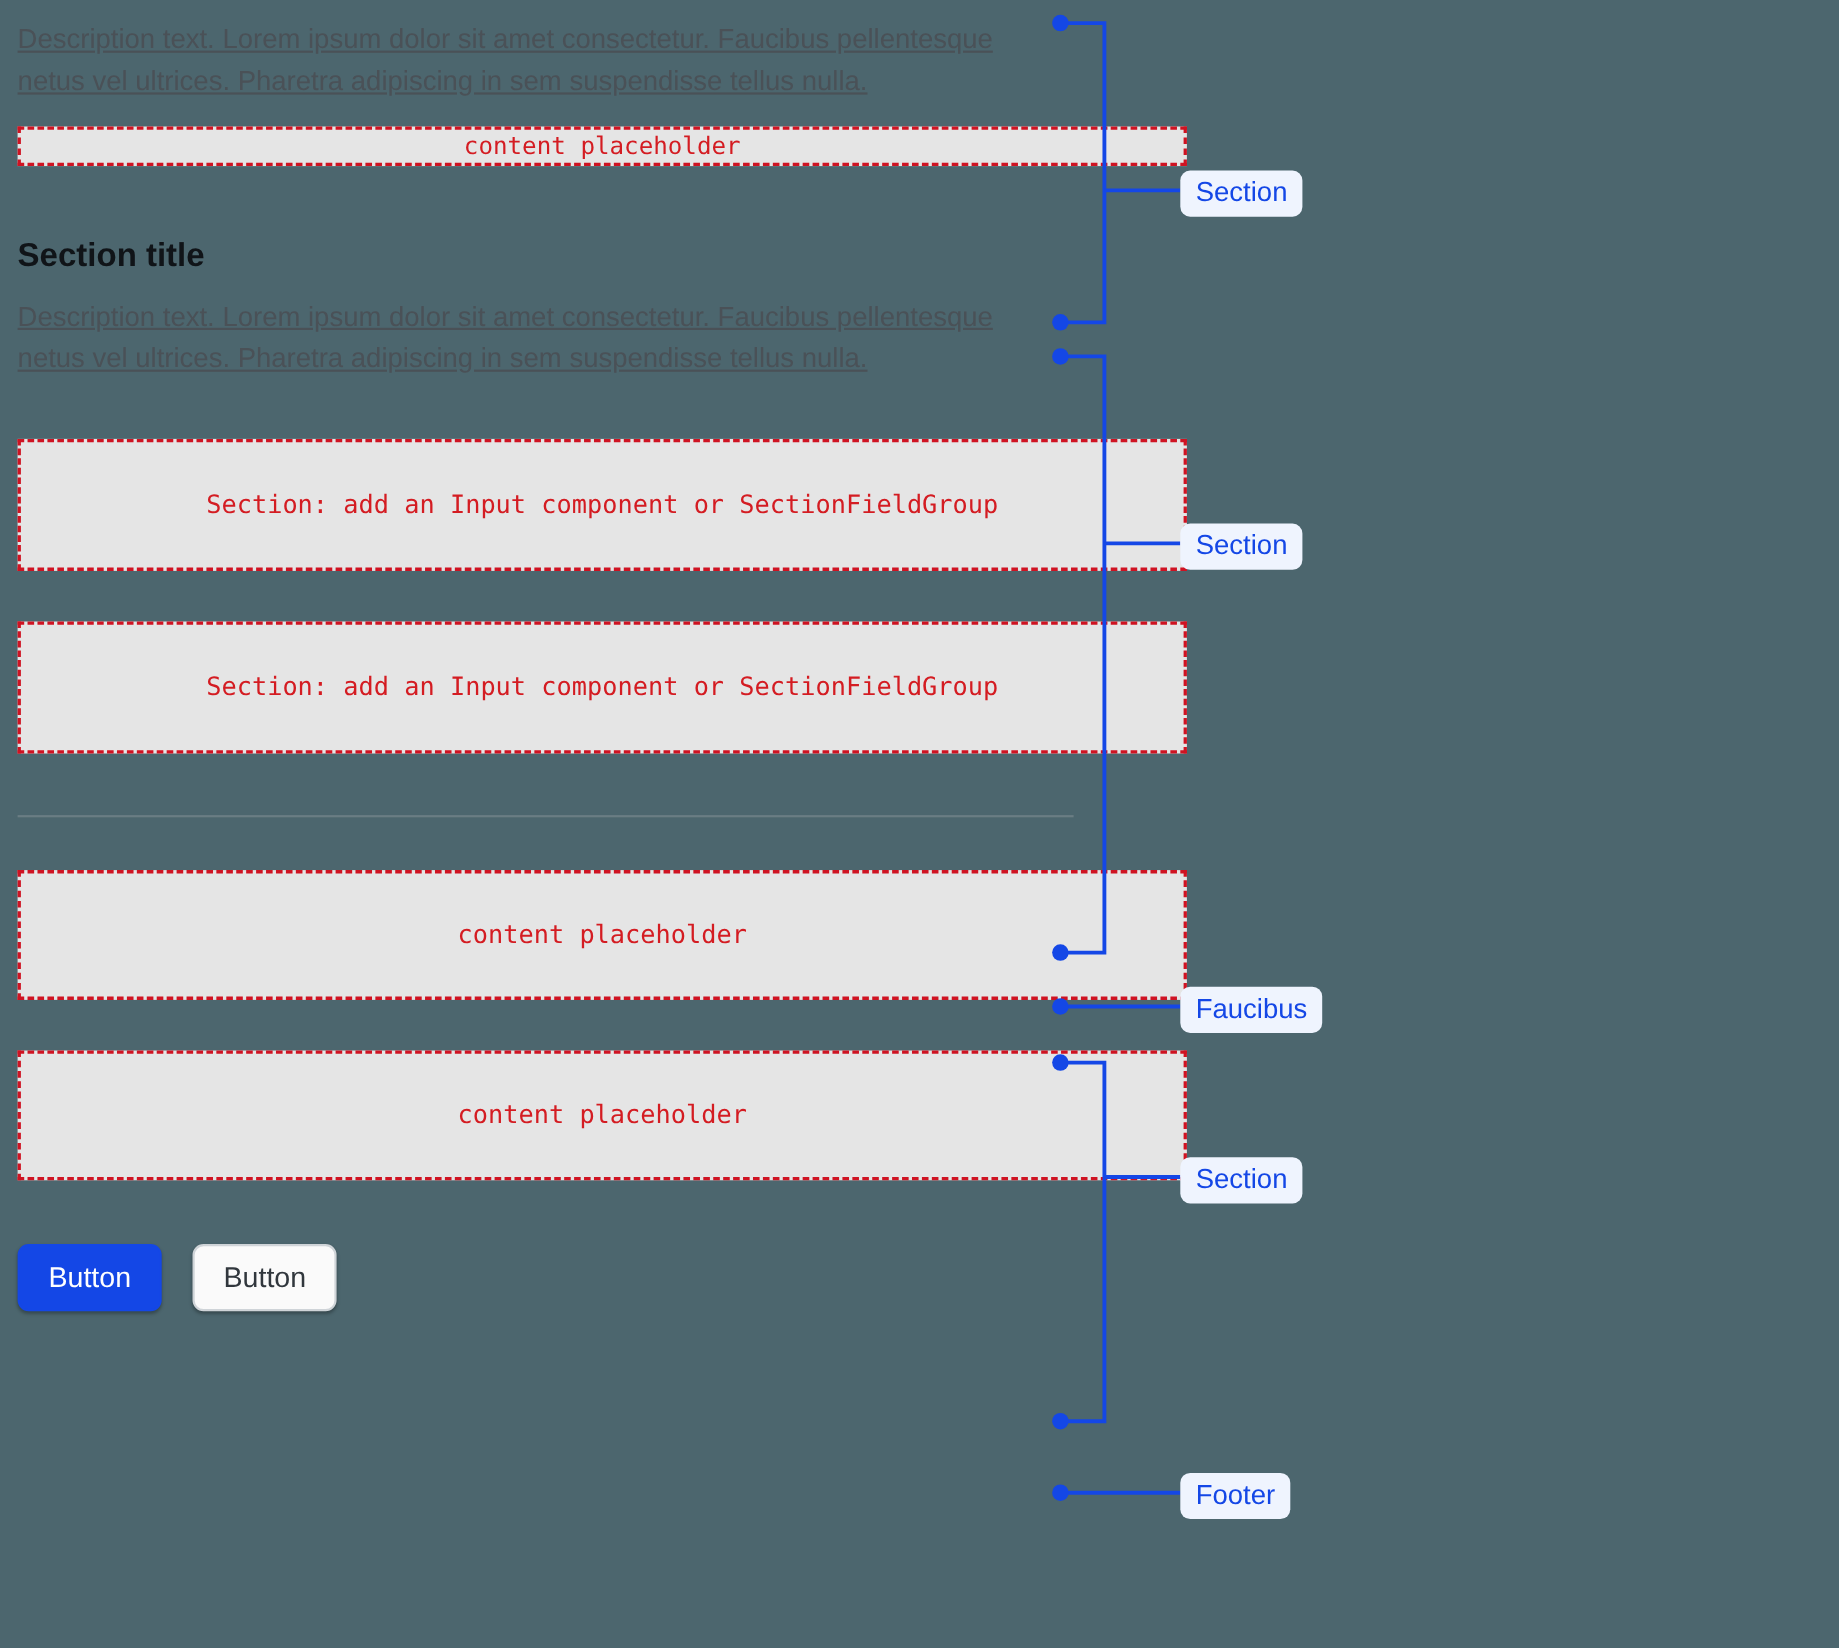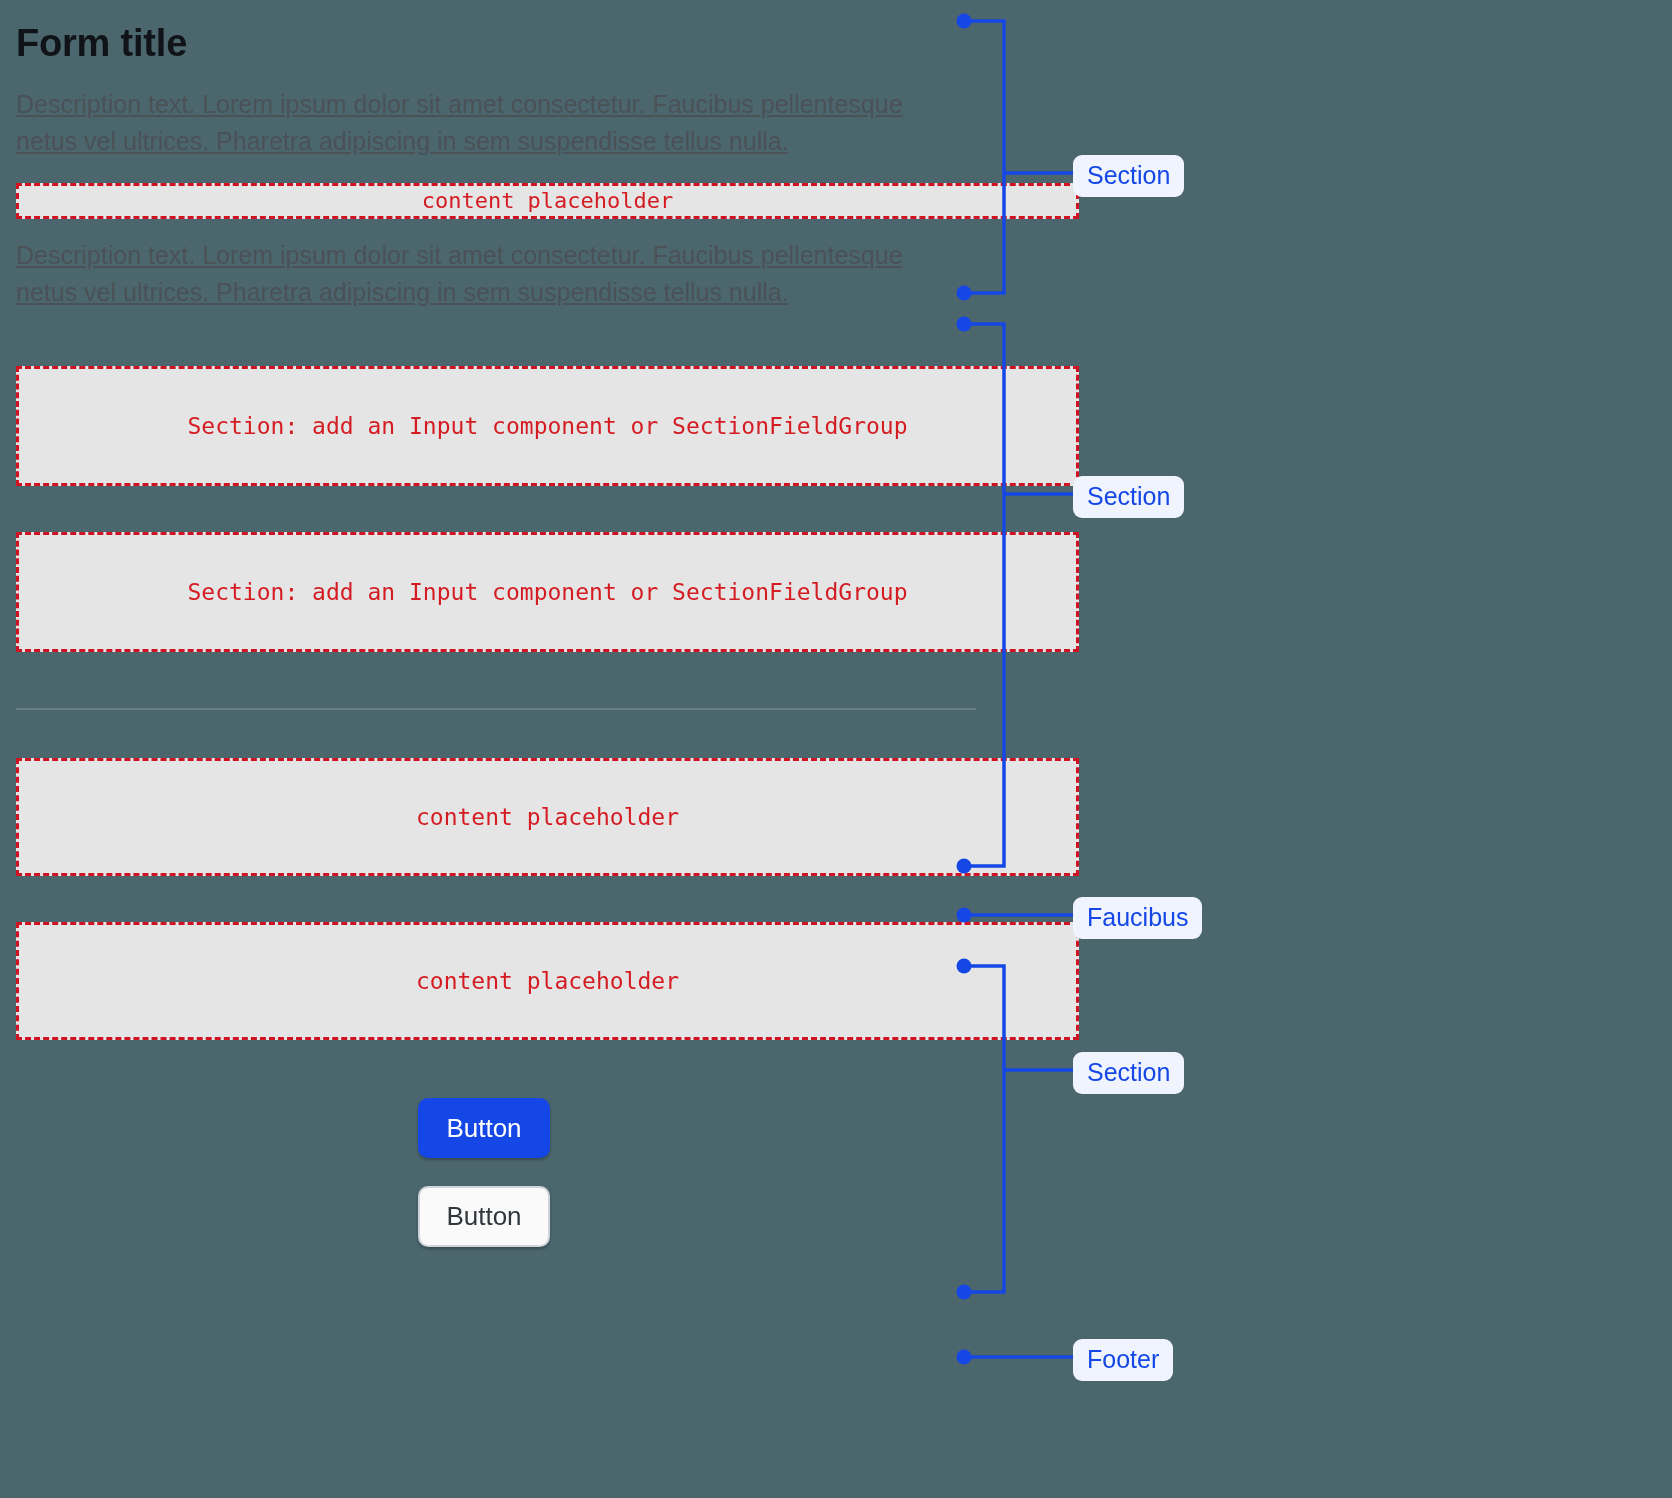--- a/index.html
+++ b/index.html
@@ -70,21 +70,20 @@
     height: 2px;
     background: #6a7d83;
     border: 0;
   }
 
   
   .footer-row {
     display: flex;
     align-items: center;
     gap: 28px;
-    flex-direction: column;
   }
   .btn {
     font-family: "Liberation Sans", sans-serif;
     font-size: 26px;
     border-radius: 10px;
     padding: 14px 26px;
     cursor: pointer;
     line-height: 1.1;
   }
   .btn-primary {
@@ -121,26 +120,26 @@
     white-space: nowrap;
     line-height: 1.2;
     pointer-events: auto;
   }
 </style>
 </head>
 <body>
 
 <div class="form-col">
 
-  <h1 class="form-title">Form title</h1>
 
   <p class="desc">Description text. Lorem ipsum dolor sit amet consectetur. Faucibus pellentesque netus vel ultrices. Pharetra adipiscing in sem suspendisse tellus nulla.</p>
 
   <div class="ph ph-thin" style="margin-top:22px;">content placeholder</div>
 
+  <h2 class="section-title" style="margin-top:62px;">Section title</h2>
 
   <p class="desc">Description text. Lorem ipsum dolor sit amet consectetur. Faucibus pellentesque netus vel ultrices. Pharetra adipiscing in sem suspendisse tellus nulla.</p>
 
   <div class="ph ph-medium" style="margin-top:54px;">Section: add an Input component or SectionFieldGroup</div>
 
   <div class="ph ph-medium" style="margin-top:46px;">Section: add an Input component or SectionFieldGroup</div>
 
   <hr class="separator" style="margin:56px 0 0 0;">
 
   <div class="ph ph-tall" style="margin-top:48px;">content placeholder</div>

